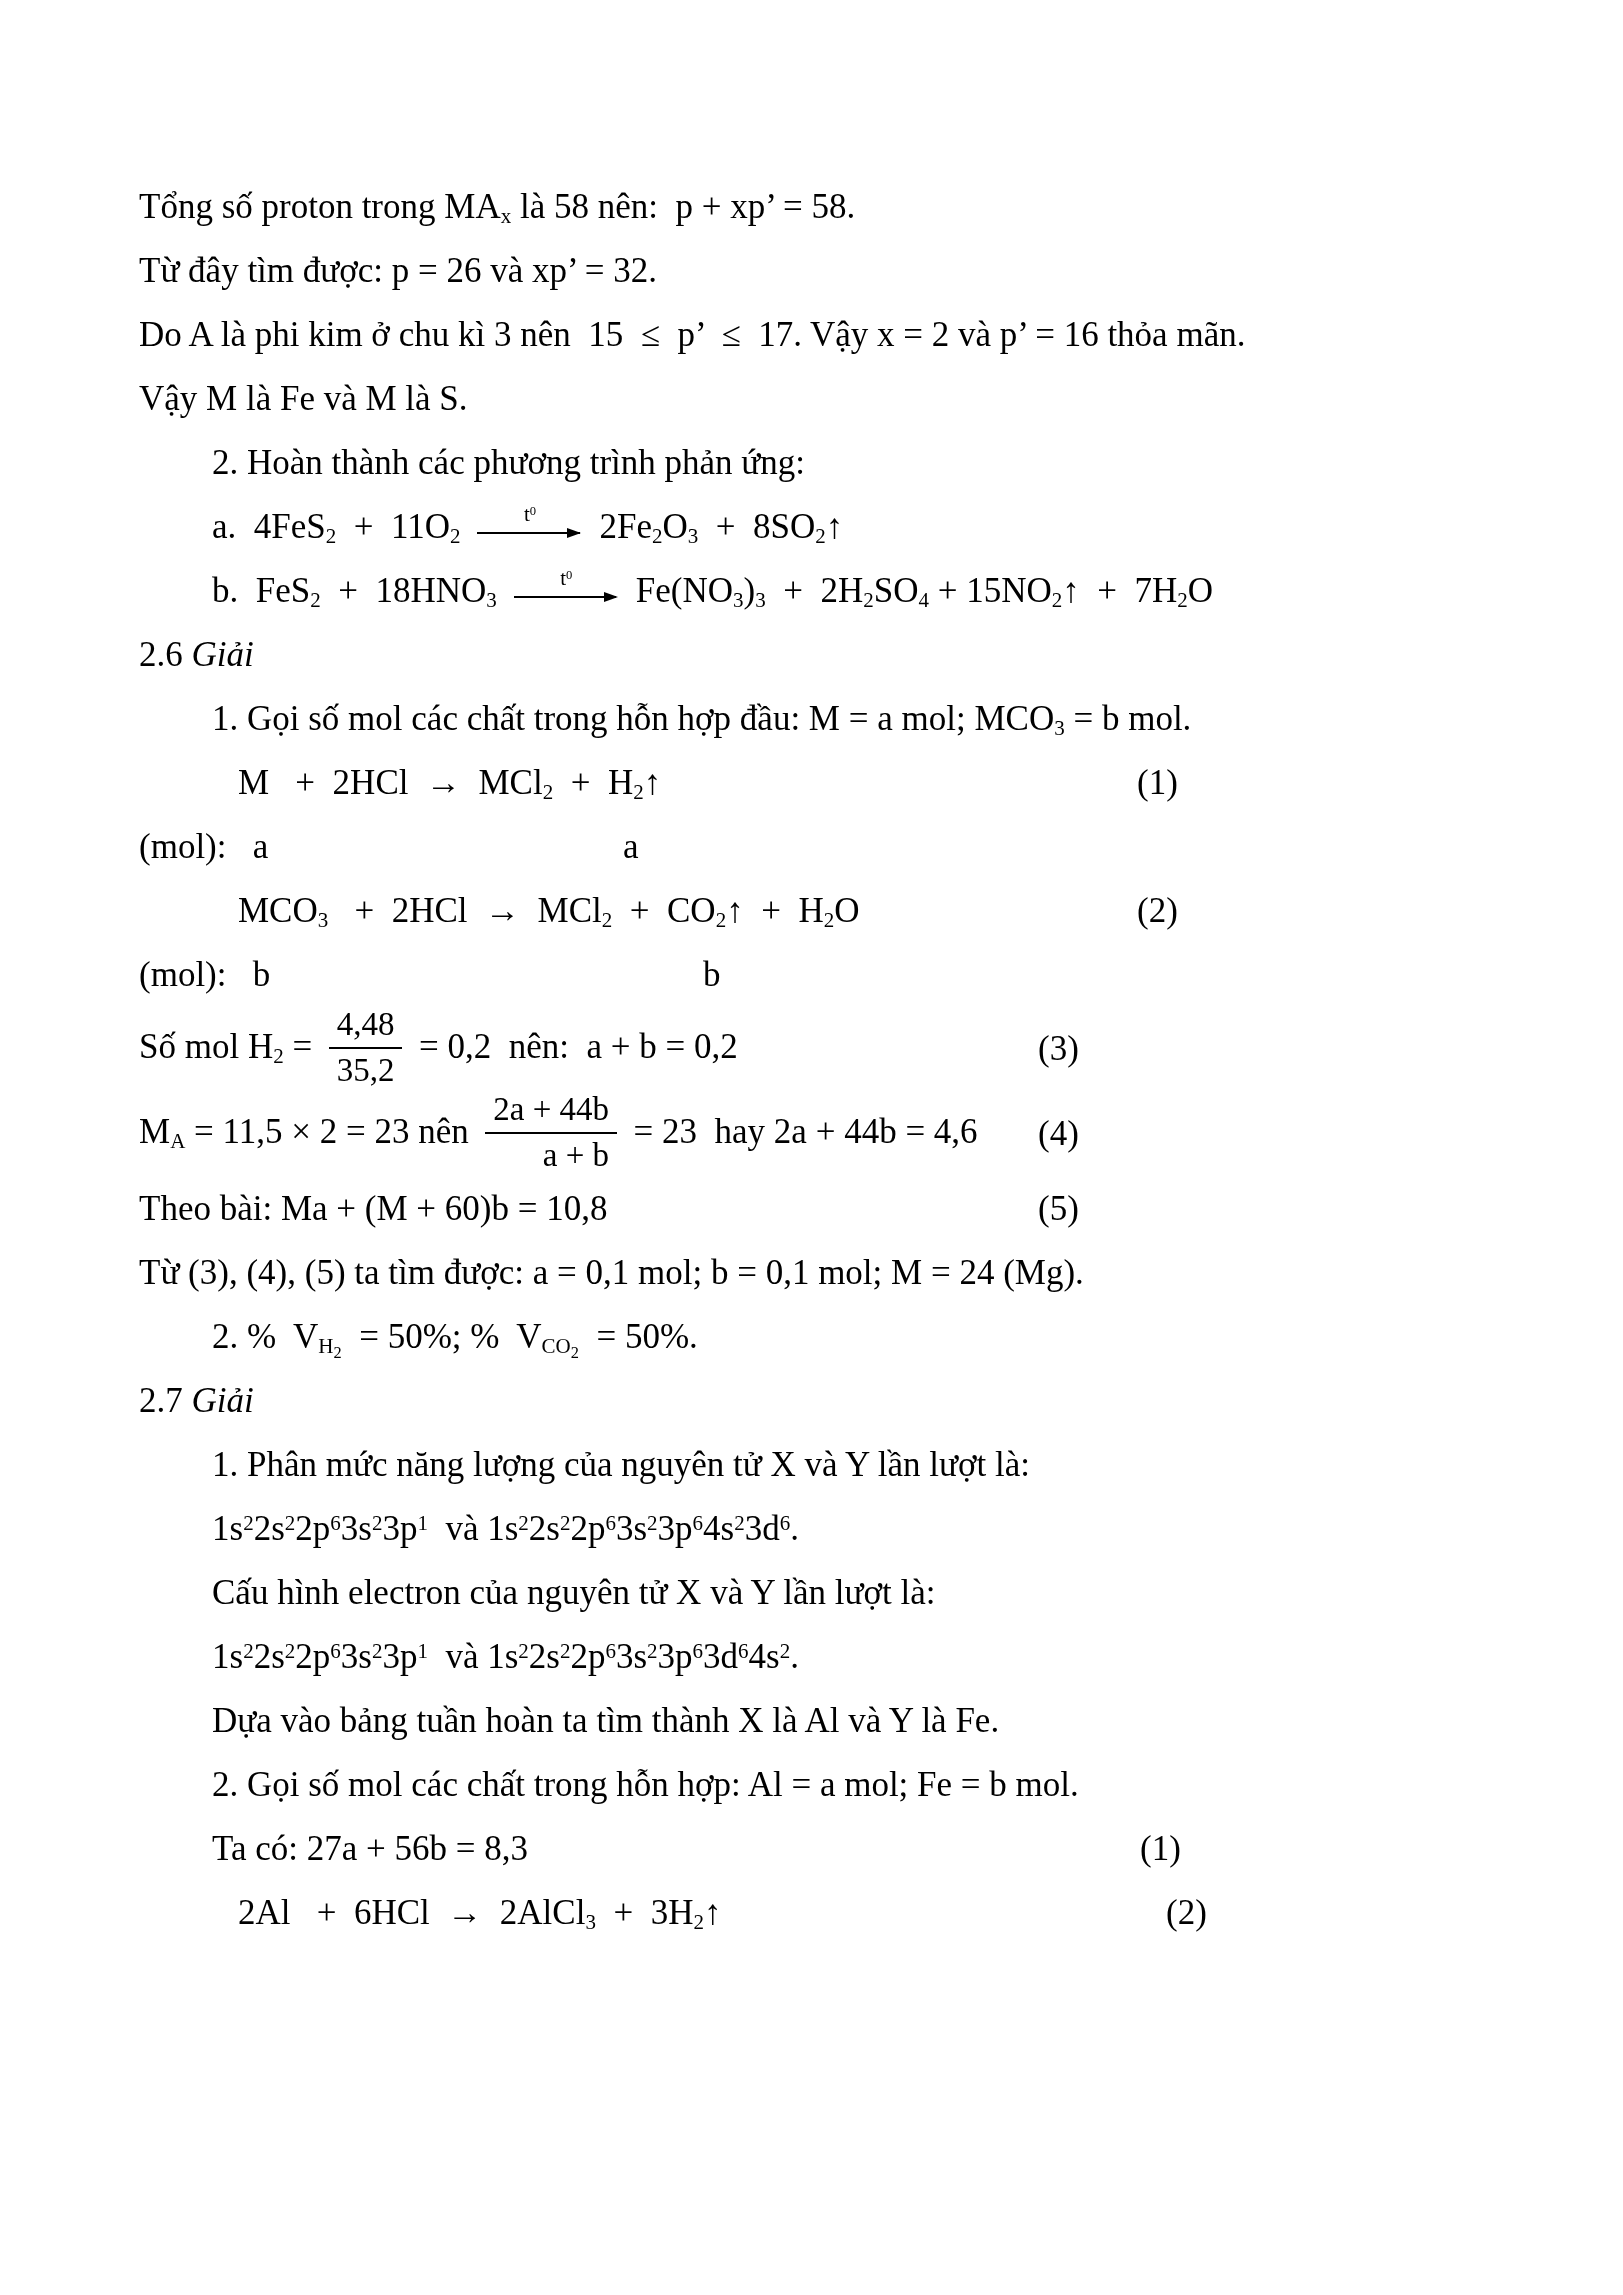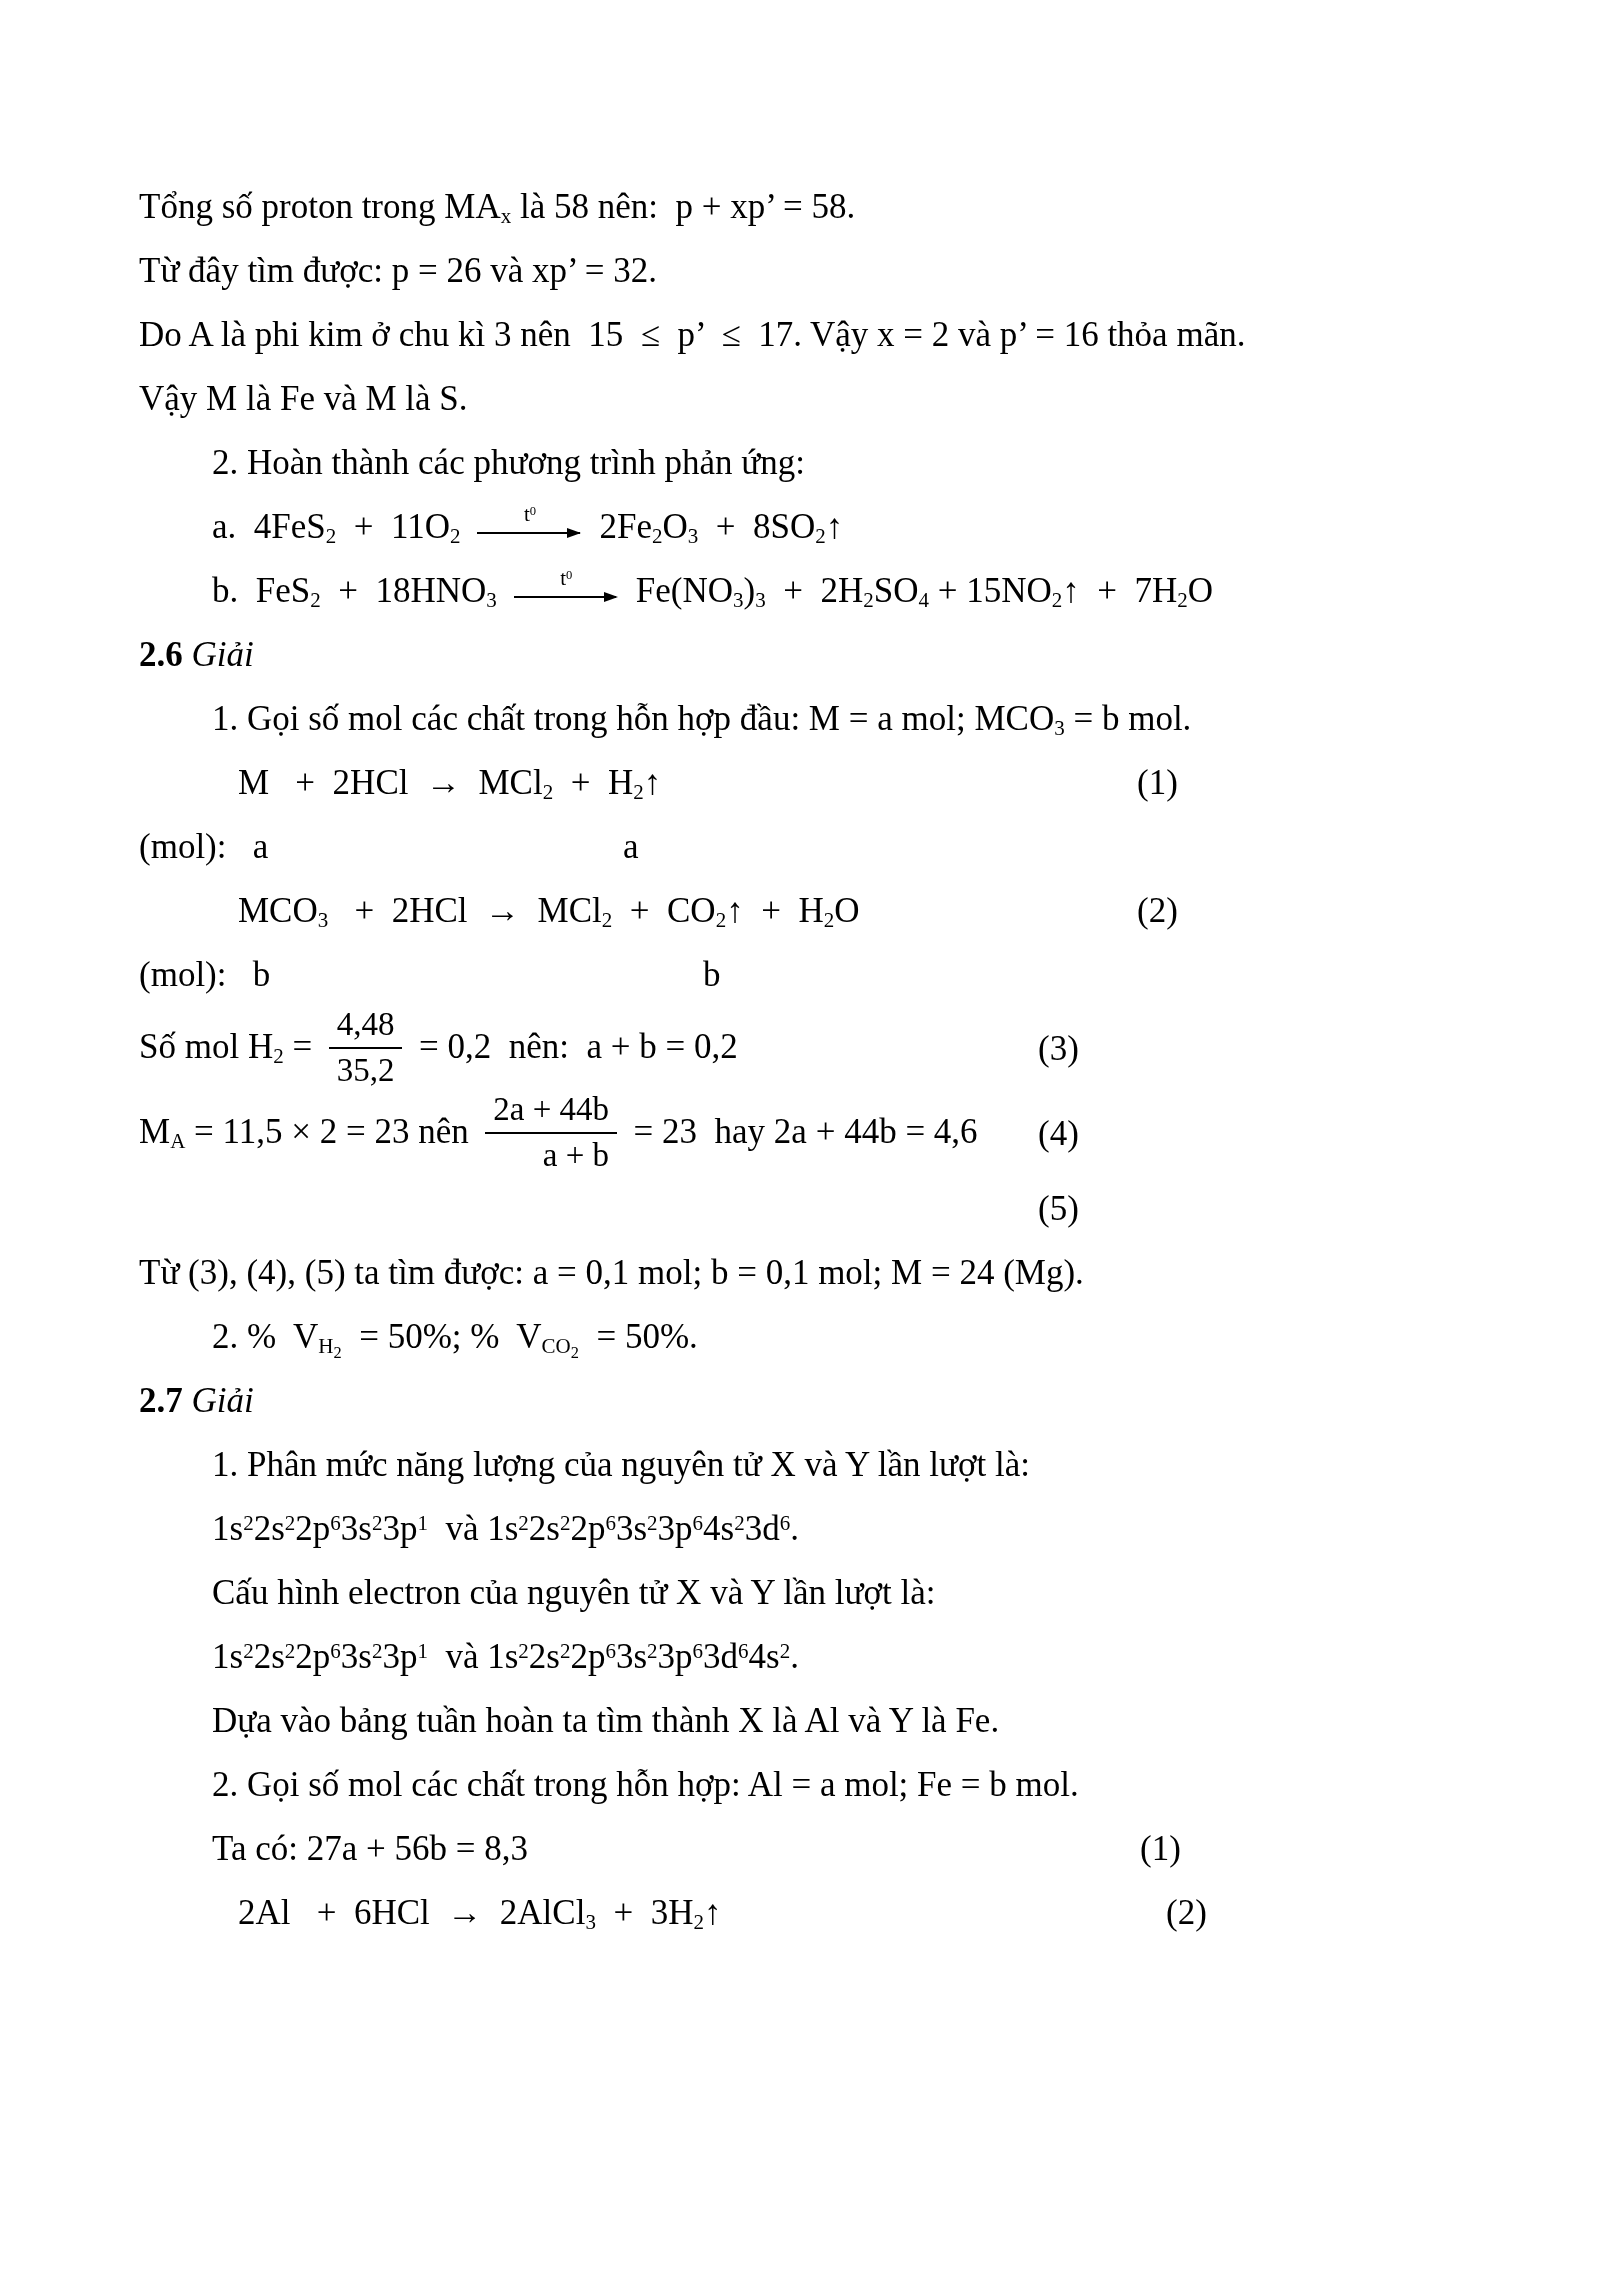--- a/index.html
+++ b/index.html
@@ -5,21 +5,21 @@
   html,body{margin:0;padding:0;background:#ffffff;}
   body{width:1623px;height:2295px;overflow:hidden;
        font-family:"Liberation Serif","DejaVu Serif",serif;color:#000;}
   .page{padding:175px 85px 0 139px;position:relative;}
   .line{position:relative;font-size:35px;line-height:64px;min-height:64px;white-space:nowrap;}
   .ind1{margin-left:73px;}
   .ind2{margin-left:99px;}
   sub{font-size:0.60em;line-height:0;vertical-align:-0.22em;}
   sub sub{font-size:0.78em;vertical-align:-0.28em;}
   sup{font-size:0.60em;line-height:0;vertical-align:0.48em;}
-  b{font-weight:bold;} i{font-style:italic;}
+  b{font-weight:normal;} i{font-style:italic;}
   
   .frac{display:inline-block;vertical-align:middle;text-align:right;line-height:1.12;
         font-size:33px;margin:0 7.9px;position:relative;top:-3.3px;}
   .fn{display:block;border-bottom:2px solid #000;padding:2.6px 7.9px 3.9px;}
   .fd{display:block;padding:2.6px 7.9px 0;}
   
   .rxa{display:inline-block;position:relative;width:105px;height:42px;vertical-align:middle;margin:0 17px 3.9px;}
   .rxa .lbl{position:absolute;top:-2.6px;left:50%;transform:translateX(-50%);font-size:21px;line-height:1;}
   .rxa .ar{position:absolute;left:0;right:2.6px;top:25px;border-top:2px solid #000;}
   .rxa .ar::after{content:'';position:absolute;right:-1.3px;top:-6.5px;width:0;height:0;
@@ -45,21 +45,21 @@
   <div class="line ind1"><span>a.&nbsp; 4FeS<sub>2</sub>&nbsp; +&nbsp; 11O<sub>2</sub><span class="rxa"><span class="lbl">t<sup>0</sup></span><span class="ar"></span></span>2Fe<sub>2</sub>O<sub>3</sub>&nbsp; +&nbsp; 8SO<sub>2</sub>↑</span></div>
   <div class="line ind1"><span>b.&nbsp; FeS<sub>2</sub>&nbsp; +&nbsp; 18HNO<sub>3</sub><span class="rxa"><span class="lbl">t<sup>0</sup></span><span class="ar"></span></span>Fe(NO<sub>3</sub>)<sub>3</sub>&nbsp; +&nbsp; 2H<sub>2</sub>SO<sub>4</sub> + 15NO<sub>2</sub>↑&nbsp; +&nbsp; 7H<sub>2</sub>O</span></div>
   <div class="line"><span><b>2.6</b> <i>Giải</i></span></div>
   <div class="line ind1"><span>1. Gọi số mol các chất trong hỗn hợp đầu: M = a mol; MCO<sub>3</sub> = b mol.</span></div>
   <div class="line ind2"><span>M&nbsp;&nbsp; +&nbsp; 2HCl&nbsp; →&nbsp; MCl<sub>2</sub>&nbsp; +&nbsp; H<sub>2</sub>↑</span><span class="eqno eqA">(1)</span></div>
   <div class="line"><span>(mol):&nbsp;&nbsp; a<span class="posa">a</span></span></div>
   <div class="line ind2"><span>MCO<sub>3</sub>&nbsp;&nbsp; +&nbsp; 2HCl&nbsp; →&nbsp; MCl<sub>2</sub>&nbsp; +&nbsp; CO<sub>2</sub>↑&nbsp; +&nbsp; H<sub>2</sub>O</span><span class="eqno eqA">(2)</span></div>
   <div class="line"><span>(mol):&nbsp;&nbsp; b<span class="posb">b</span></span></div>
   <div class="line"><span>Số mol H<sub>2</sub> = <span class="frac"><span class="fn">4,48</span><span class="fd">35,2</span></span> = 0,2&nbsp; nên:&nbsp; a + b = 0,2</span><span class="eqno eqA">(3)</span></div>
   <div class="line"><span>M<sub>A</sub> = 11,5 × 2 = 23 nên <span class="frac"><span class="fn">2a + 44b</span><span class="fd">a + b</span></span> = 23&nbsp; hay 2a + 44b = 4,6</span><span class="eqno eqA">(4)</span></div>
-  <div class="line"><span class="eqno eqA">(5)</span></div>
+  <div class="line"><span>Theo bài: Ma + (M + 60)b = 10,8</span><span class="eqno eqA">(5)</span></div>
   <div class="line"><span>Từ (3), (4), (5) ta tìm được: a = 0,1 mol; b = 0,1 mol; M = 24 (Mg).</span></div>
   <div class="line ind1"><span>2. %&nbsp; V<sub>H<sub>2</sub></sub>&nbsp; = 50%; %&nbsp; V<sub>CO<sub>2</sub></sub>&nbsp; = 50%.</span></div>
   <div class="line"><span><b>2.7</b> <i>Giải</i></span></div>
   <div class="line ind1"><span>1. Phân mức năng lượng của nguyên tử X và Y lần lượt là:</span></div>
   <div class="line ind1"><span>1s<sup>2</sup>2s<sup>2</sup>2p<sup>6</sup>3s<sup>2</sup>3p<sup>1</sup>&nbsp; và 1s<sup>2</sup>2s<sup>2</sup>2p<sup>6</sup>3s<sup>2</sup>3p<sup>6</sup>4s<sup>2</sup>3d<sup>6</sup>.</span></div>
   <div class="line ind1"><span>Cấu hình electron của nguyên tử X và Y lần lượt là:</span></div>
   <div class="line ind1"><span>1s<sup>2</sup>2s<sup>2</sup>2p<sup>6</sup>3s<sup>2</sup>3p<sup>1</sup>&nbsp; và 1s<sup>2</sup>2s<sup>2</sup>2p<sup>6</sup>3s<sup>2</sup>3p<sup>6</sup>3d<sup>6</sup>4s<sup>2</sup>.</span></div>
   <div class="line ind1"><span>Dựa vào bảng tuần hoàn ta tìm thành X là Al và Y là Fe.</span></div>
   <div class="line ind1"><span>2. Gọi số mol các chất trong hỗn hợp: Al = a mol; Fe = b mol.</span></div>
   <div class="line ind1"><span>Ta có: 27a + 56b = 8,3</span><span class="eqno eqB">(1)</span></div>

